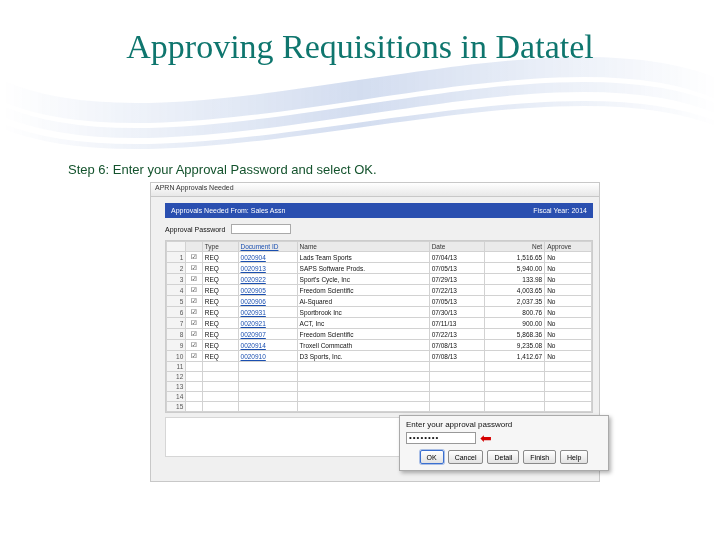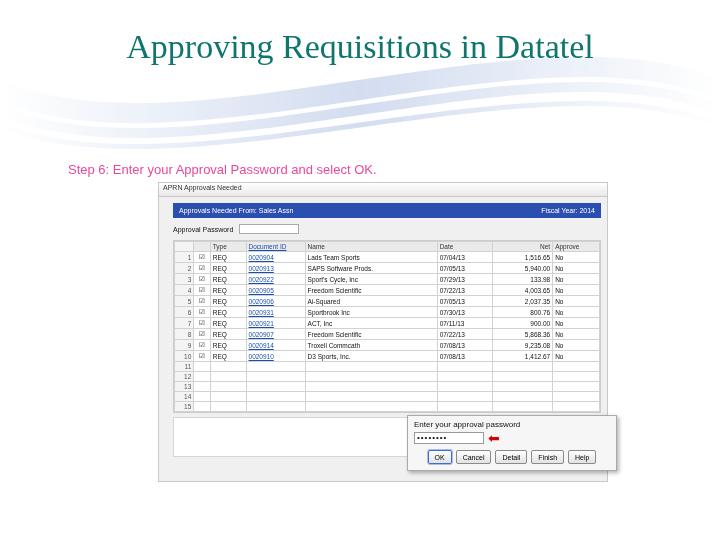--- a/index.html
+++ b/index.html
@@ -23,27 +23,27 @@
     text-align: center;
     font-size: 34px;
     font-weight: 400;
     color: #0f766e;
     font-family: Georgia, 'Times New Roman', serif;
   }
   .step {
     position: absolute;
     top: 162px; left: 68px;
     font-size: 13px;
-    color: #ec4899;
+    color: #14532d;
   }
 
   
   .shot {
     position: absolute;
-    top: 182px; left: 158px;
+    top: 182px; left: 150px;
     width: 450px; height: 300px;
     background: #f0f0f0;
     border: 1px solid #c8c8c8;
   }
   .titlebar {
     height: 14px;
     background: linear-gradient(#fff,#e8e8e8);
     border-bottom: 1px solid #c8c8c8;
     font-size: 7px;
     color: #333;

